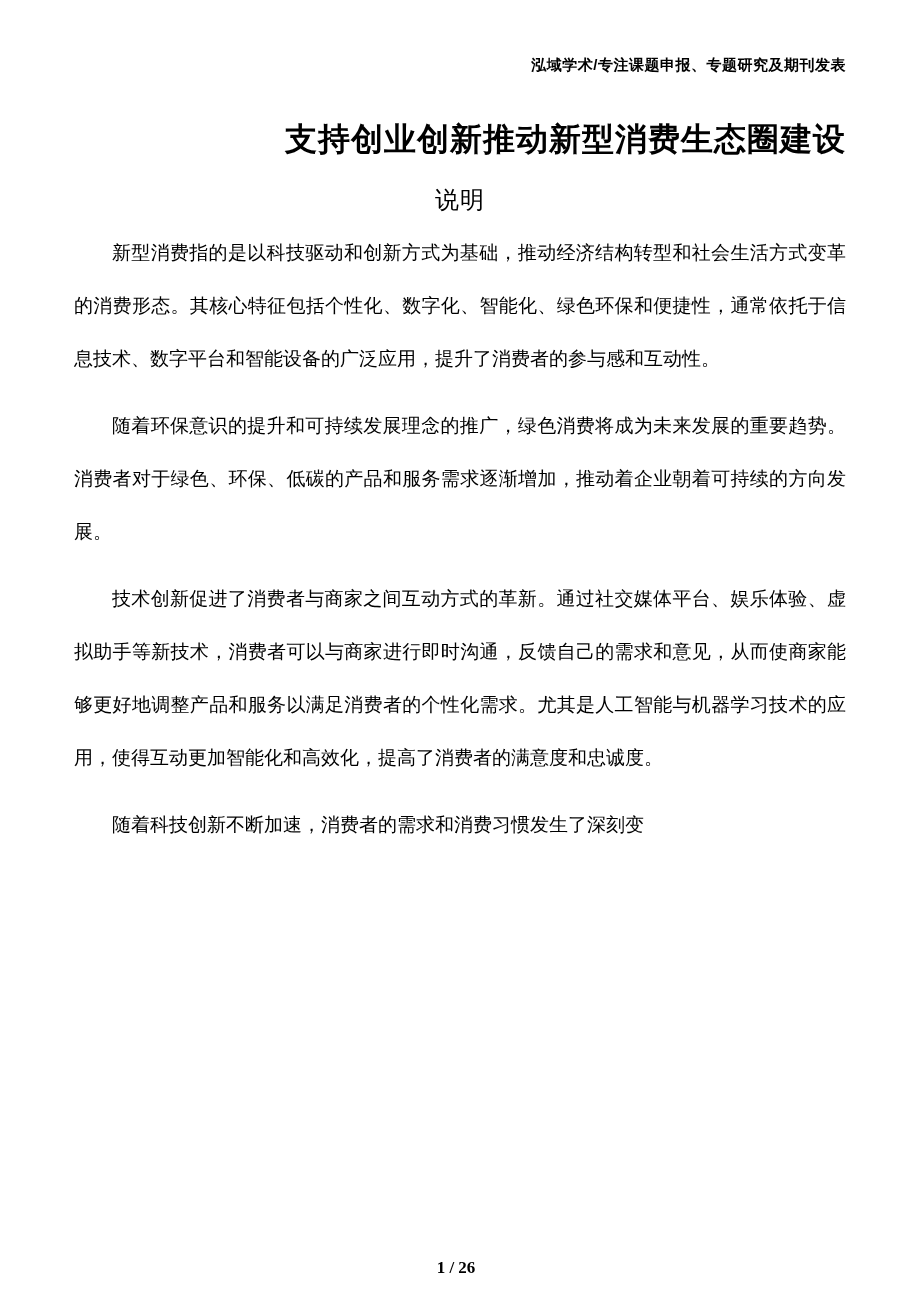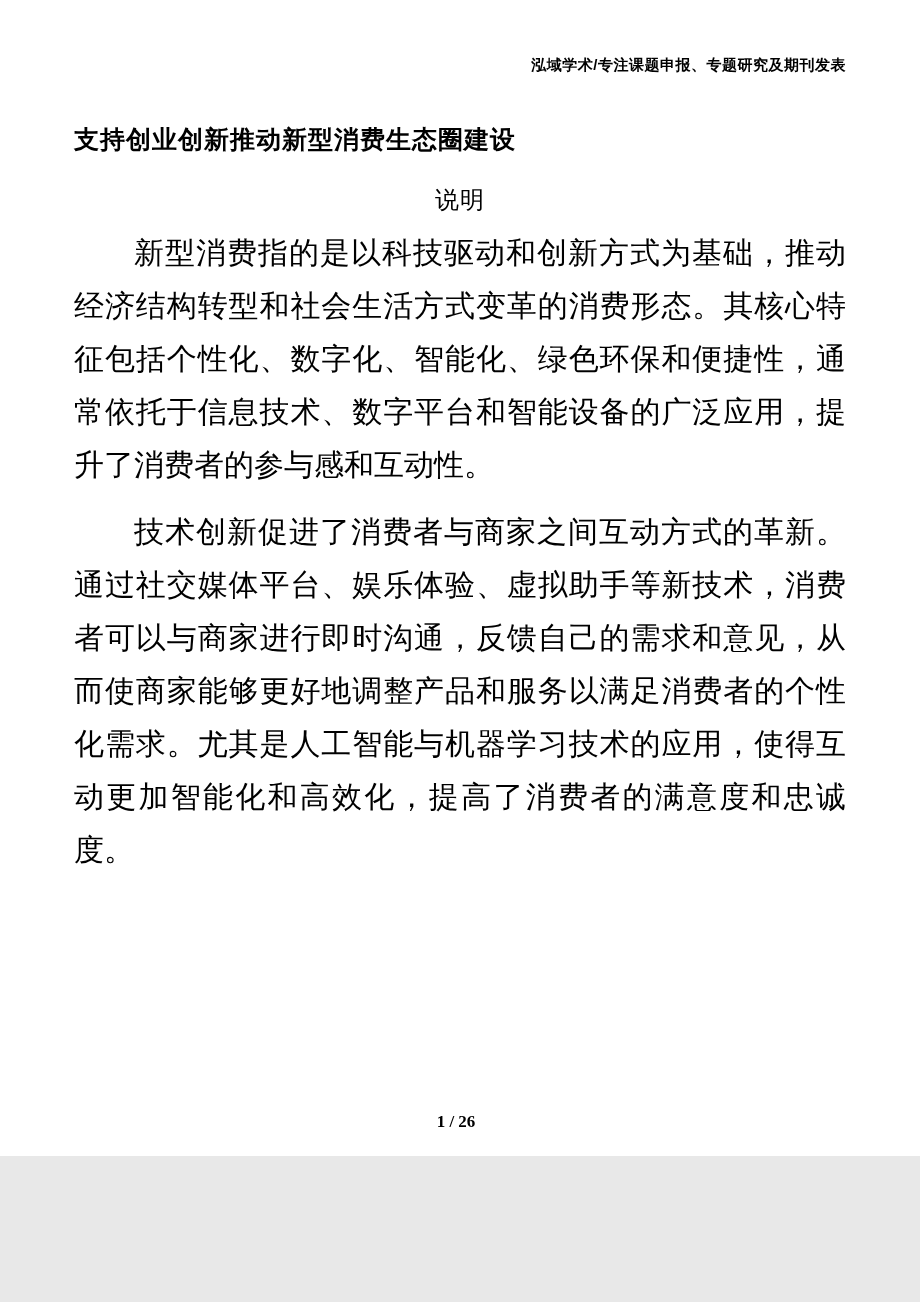--- a/index.html
+++ b/index.html
@@ -3,64 +3,64 @@
 <meta charset="utf-8">
 <style>
   html, body {
     margin: 0;
     padding: 0;
     background: #e8e8e8;
   }
   .page {
     position: relative;
     width: 920px;
-    height: 1156px;
+    height: 1302px;
     margin: 0 auto;
     background: #ffffff;
     box-sizing: border-box;
     padding: 0 74px;
     overflow: hidden;
     color: #000000;
     font-family: "Liberation Serif", serif;
   }
   .doc-header {
     padding-top: 54px;
     text-align: right;
     font-family: "Liberation Sans", sans-serif;
     font-weight: 700;
     font-size: 15px;
     line-height: 21px;
     letter-spacing: 0.5px;
     color: #000000;
   }
   .doc-title {
     margin: 46px 0 0 0;
-    text-align: left;
+    text-align: right;
     font-family: "Liberation Sans", sans-serif;
     font-weight: 700;
-    font-size: 25px;
+    font-size: 32px;
     line-height: 36px;
     letter-spacing: 1px;
   }
   .doc-subtitle {
     margin: 27px 0 0 0;
     text-align: center;
     font-family: "Liberation Sans", sans-serif;
     font-weight: 400;
     font-size: 24px;
     line-height: 32px;
     letter-spacing: 1px;
   }
   .doc-body {
     margin-top: 10px;
   }
   .doc-body p {
     margin: 0 0 14px 0;
     font-family: "Liberation Serif", serif;
-    font-size: 30px;
+    font-size: 19px;
     line-height: 53px;
     text-align: justify;
     text-indent: 2em;
     word-break: break-all;
   }
   .doc-footer {
     position: absolute;
     left: 0;
     right: 8px;
     bottom: 24px;
@@ -79,20 +79,22 @@
   <div class="doc-header">
     <span>泓域学术/专注课题申报、专题研究及期刊发表</span>
   </div>
 
   <h1 class="doc-title">支持创业创新推动新型消费生态圈建设</h1>
 
   <h2 class="doc-subtitle">说明</h2>
 
   <div class="doc-body">
     <p>新型消费指的是以科技驱动和创新方式为基础，推动经济结构转型和社会生活方式变革的消费形态。其核心特征包括个性化、数字化、智能化、绿色环保和便捷性，通常依托于信息技术、数字平台和智能设备的广泛应用，提升了消费者的参与感和互动性。</p>
+    <p>随着环保意识的提升和可持续发展理念的推广，绿色消费将成为未来发展的重要趋势。消费者对于绿色、环保、低碳的产品和服务需求逐渐增加，推动着企业朝着可持续的方向发展。</p>
     <p>技术创新促进了消费者与商家之间互动方式的革新。通过社交媒体平台、娱乐体验、虚拟助手等新技术，消费者可以与商家进行即时沟通，反馈自己的需求和意见，从而使商家能够更好地调整产品和服务以满足消费者的个性化需求。尤其是人工智能与机器学习技术的应用，使得互动更加智能化和高效化，提高了消费者的满意度和忠诚度。</p>
+    <p>随着科技创新不断加速，消费者的需求和消费习惯发生了深刻变</p>
   </div>
 
   <div class="doc-footer">
     <span>1 / 26</span>
   </div>
 
 </div>
 
 </body></html>

